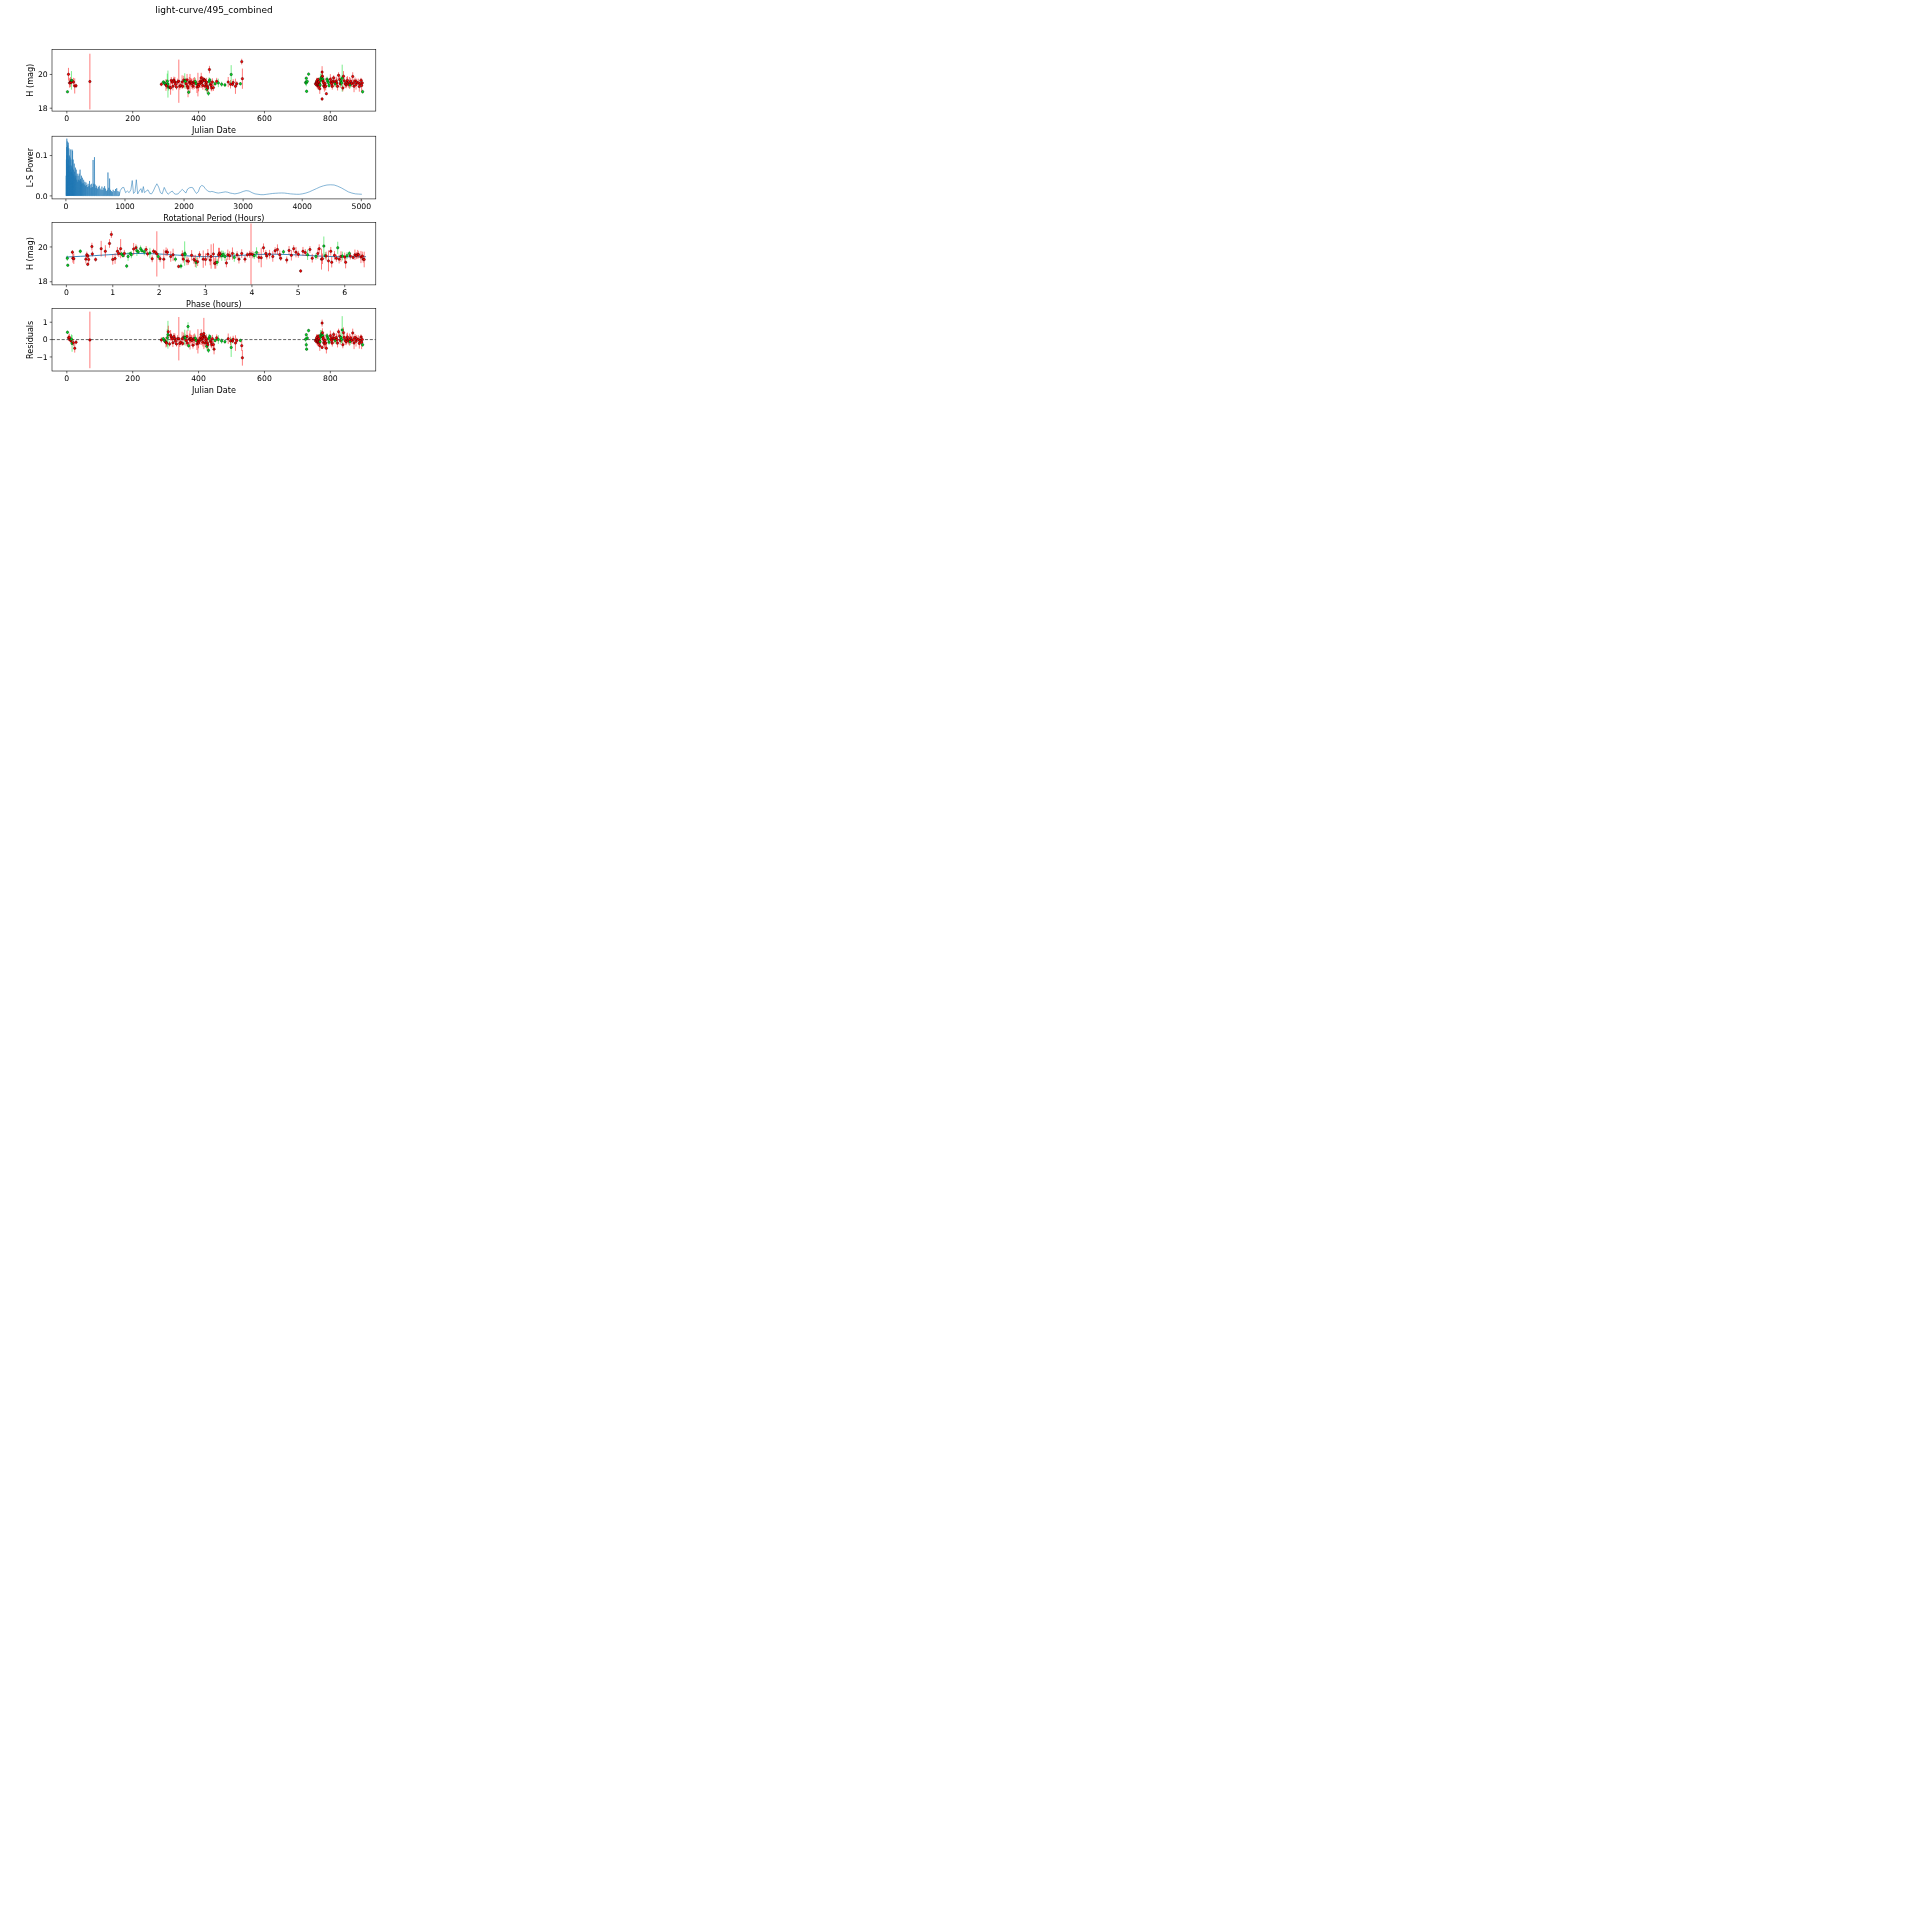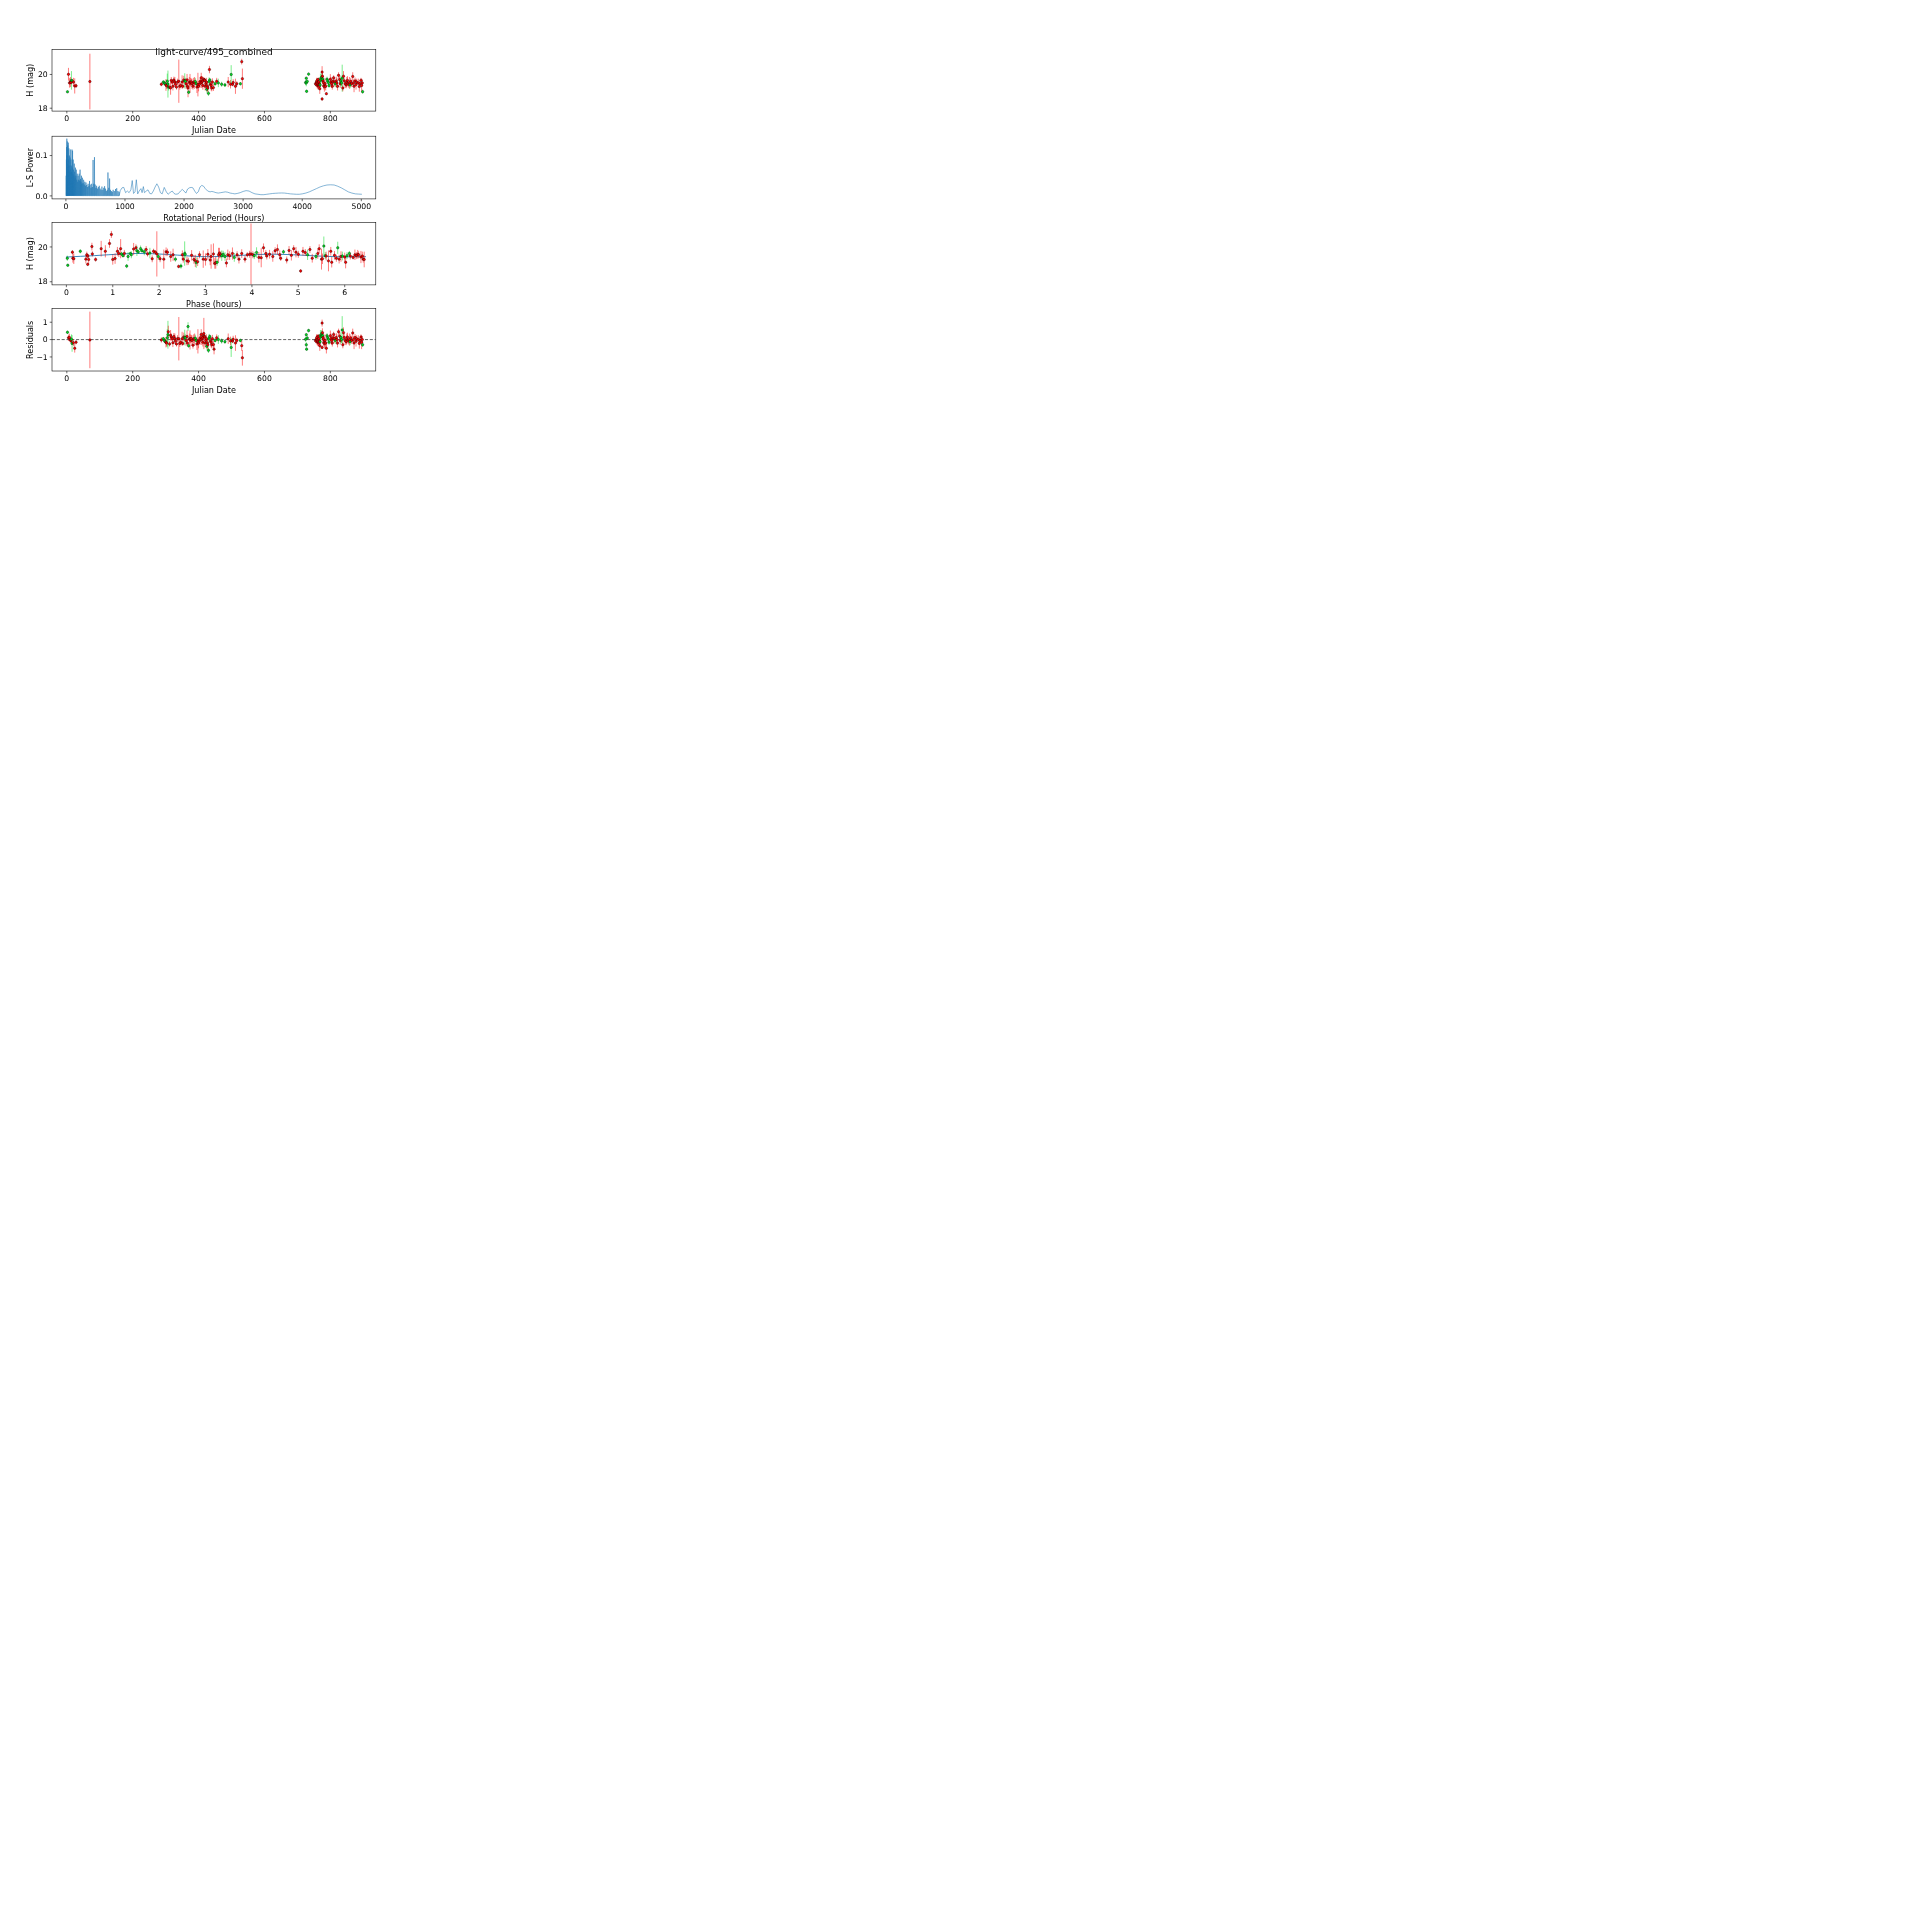--- a/index.html
+++ b/index.html
@@ -5,21 +5,21 @@
   html,body{margin:0;padding:0;background:#ffffff;}
   .figure{
     position:relative;
     width:416px;height:416px;
     background:#ffffff;
     font-family:"DejaVu Sans", sans-serif;
     overflow:hidden;
   }
   .fig-title{
     position:absolute;top:5px;left:52px;width:324px;
-    text-align:center;font-size:9px;color:#000;margin-top:42px;
+    text-align:center;font-size:9px;color:#000;
   }
   svg text{fill:#000;}
 </style>
 </head>
 <body>
 
 <div class="figure">
   <div class="fig-title">light-curve/495_combined</div>
   <svg id="plot" width="416" height="416" viewBox="0 0 1080 1080" xmlns="http://www.w3.org/2000/svg">
       <g>

